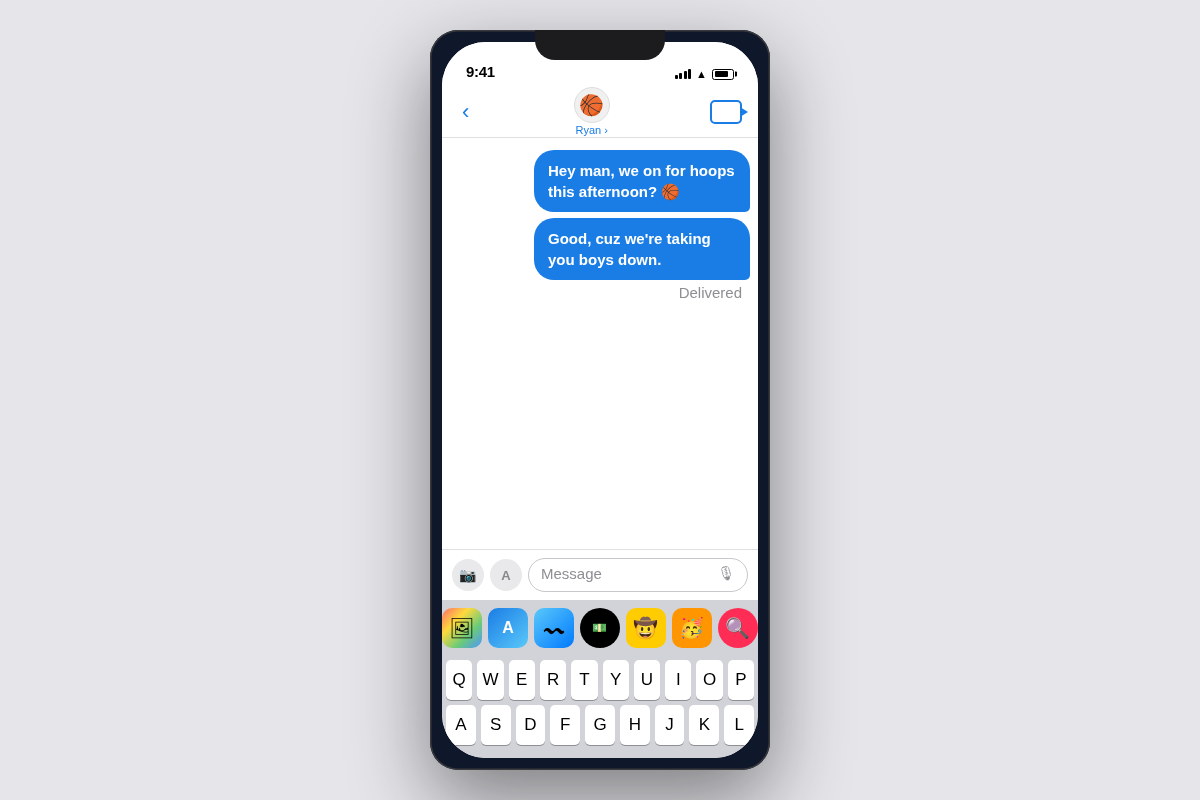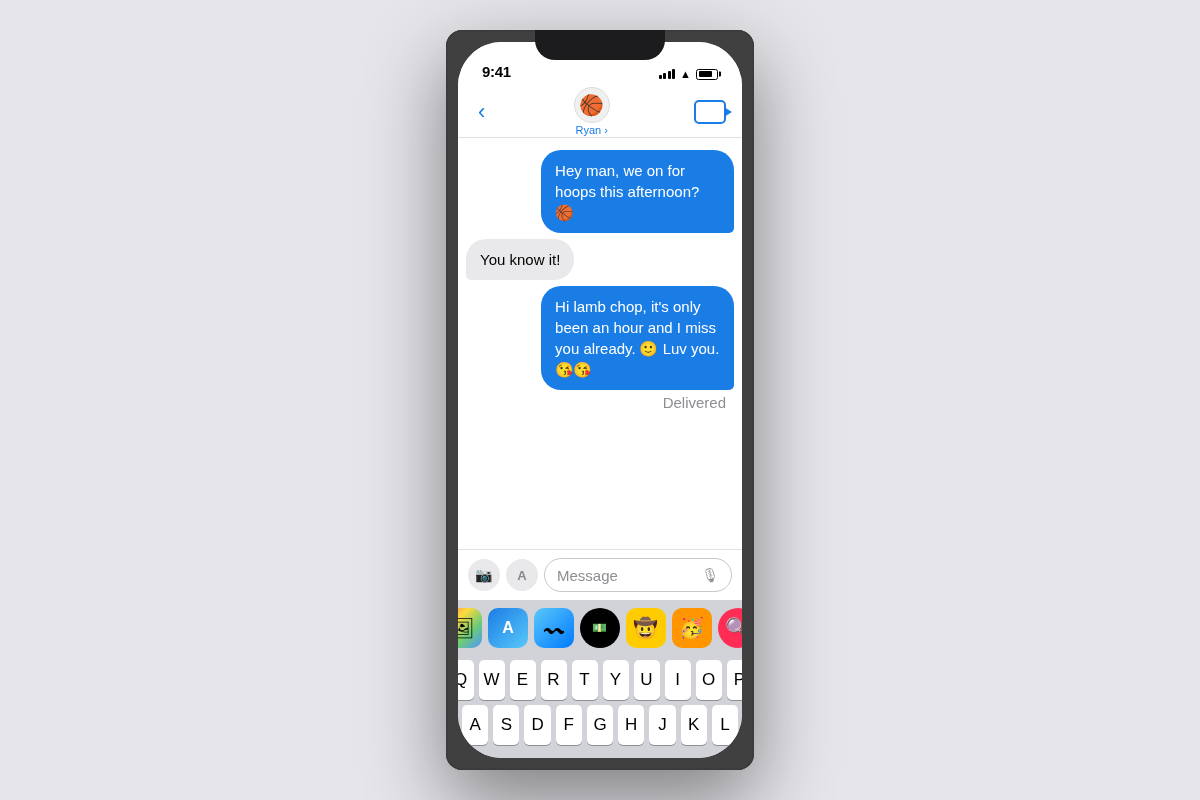--- a/index.html
+++ b/index.html
@@ -7,24 +7,24 @@
       width: 1200px;
       height: 800px;
       background: #e5e5ea;
       display: flex;
       align-items: center;
       justify-content: center;
       font-family: -apple-system, 'SF Pro Text', 'Helvetica Neue', Arial, sans-serif;
       overflow: hidden;
     }
     .phone-frame {
-      width: 308px;
+      width: 340px;
       height: 740px;
-      background: #404040;
-      border-radius: 16px;
+      background: #0f172a;
+      border-radius: 28px;
       position: relative;
       box-shadow: 0 30px 80px rgba(0,0,0,0.45), inset 0 0 0 1.5px #3a3a3c;
     }
     .phone-screen {
       position: absolute;
       top: 12px; left: 12px; right: 12px; bottom: 12px;
       background: #ffffff;
       border-radius: 44px;
       overflow: hidden;
       display: flex;
@@ -173,20 +173,21 @@
       max-width: 72%;
       padding: 10px 14px;
       border-radius: 20px;
       font-size: 15px;
       line-height: 1.4;
     }
     .bubble.sent {
       background: #1a7de5;
       color: #fff;
       border-bottom-right-radius: 5px;
+      font-weight: bold;
     }
     .bubble.received {
       background: #e9e9eb;
       color: #000;
       border-bottom-left-radius: 5px;
     }
     .delivered-text {
       text-align: right;
       font-size: 15px;
       color: #8e8e93;
@@ -212,22 +213,21 @@
       font-size: 14px;
       cursor: pointer;
       flex-shrink: 0;
     }
     .message-input {
       flex: 1;
       height: 34px;
       border: 1px solid #c7c7cc;
       border-radius: 17px;
       display: flex;
-      align-items: center;
-      padding: 0 12px;
+      padding: 6px 12px;
       gap: 4px;
       background: #fff;
     }
     .message-input-placeholder {
       font-size: 15px;
       color: #8e8e93;
       flex: 1;
     }
     .mic-icon { font-size: 14px; color: #8e8e93; }
     
@@ -320,33 +320,28 @@
     </div>
 
     <div class="messages-area">
 
       <div class="bubble-row sent">
         <div class="bubble sent">
           <span>Hey man, we on for hoops this afternoon? 🏀</span>
         </div>
       </div>
 
-      <div class="bubble-row received">
-        <div class="bubble received">
-          <span>You know it!</span>
-        </div>
-      </div>
-
-
 
       <div class="bubble-row sent">
         <div class="bubble sent">
-          <span>Hi lamb chop, it's only been an hour and I miss you already. 🙂 Luv you. 😘😘</span>
+          <span>Good, cuz we're taking you boys down.</span>
         </div>
       </div>
+
+
 
       <div class="delivered-text">Delivered</div>
     </div>
 
     <div class="input-area">
       <div class="input-icon-btn">📷</div>
       <div class="input-icon-btn" style="font-size:13px; font-weight:700; color:#888;">A</div>
       <div class="message-input">
         <span class="message-input-placeholder">Message</span>
         <span class="mic-icon">🎙</span>

